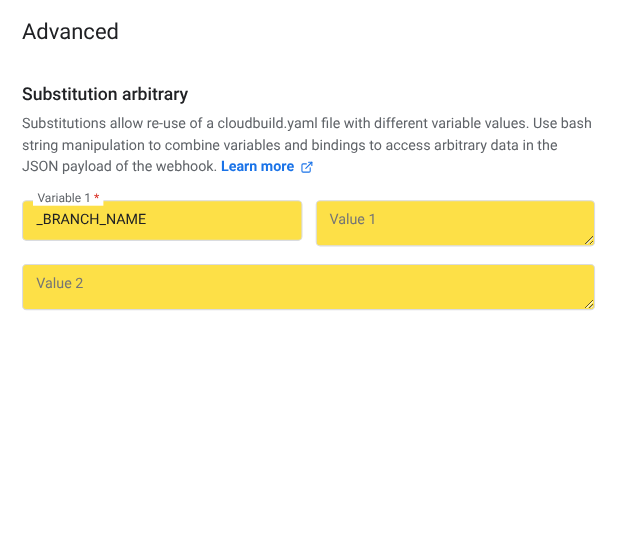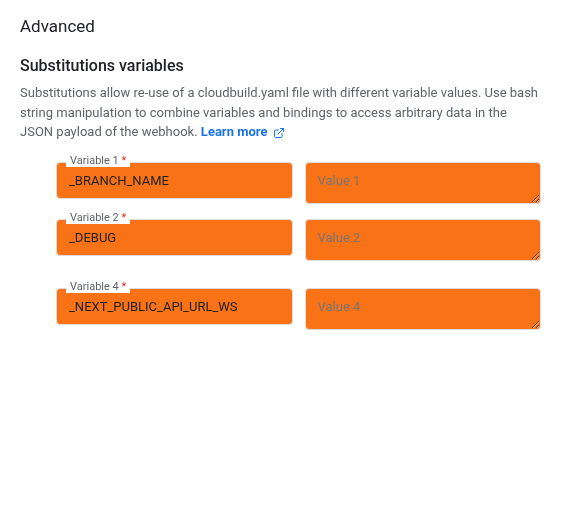--- a/index.html
+++ b/index.html
@@ -12,24 +12,24 @@
       font-family: 'Roboto', Arial, sans-serif;
       font-size: 14px;
       color: #202124;
       background: #fff;
       width: 561px;
       min-height: 508px;
       padding: 16px 20px;
     }
 
     .page-title {
-      font-size: 17px;
+      font-size: 20px;
       font-weight: 400;
       color: #202124;
-      margin-bottom: 20px;
+      margin-bottom: 36px;
     }
 
     .section-title {
       font-size: 16px;
       font-weight: 500;
       color: #202124;
       margin-bottom: 8px;
     }
 
     .description {
@@ -88,69 +88,63 @@
     }
 
     .field-group input,
     .field-group textarea {
       width: 100%;
       border: 1px solid #dadce0;
       border-radius: 4px;
       padding: 10px 12px;
       font-size: 13px;
       color: #202124;
-      background: #f97316;
+      background: #fde047;
       outline: none;
       resize: vertical;
       font-family: inherit;
     }
 
     .field-group textarea {
       height: 42px;
       min-height: 42px;
       resize: vertical;
     }
 
     .variable-name-field {
       flex: 1;
-      margin-left: 36px;
     }
 
     .variable-value-field {
       flex: 1;
       text-decoration: underline;
     }
   </style>
 </head>
 <body>
 
 <h1 class="page-title">Advanced</h1>
 
-<h2 class="section-title">Substitutions variables</h2>
+<h2 class="section-title">Substitution arbitrary</h2>
 
 <p class="description">
   <span>Substitutions allow re-use of a cloudbuild.yaml file with different variable values. Use bash string manipulation to combine variables and bindings to access arbitrary data in the JSON payload of the webhook.</span>
   <a href="#">
     <span>Learn more</span>
     <svg class="external-icon" viewBox="0 0 24 24" fill="none" stroke="#1a73e8" stroke-width="2" stroke-linecap="round" stroke-linejoin="round">
       <path d="M18 13v6a2 2 0 0 1-2 2H5a2 2 0 0 1-2-2V8a2 2 0 0 1 2-2h6"></path>
       <polyline points="15 3 21 3 21 9"></polyline>
       <line x1="10" y1="14" x2="21" y2="3"></line>
     </svg>
   </a>
 </p>
 
 <div class="variables-list" id="variables-list">
 <div class="variable-row">
       <div class="field-group variable-name-field"><label>Variable 1 <span class="required">*</span></label><input type="text" value="_BRANCH_NAME" style=""></div>
       <div class="field-group variable-value-field"><textarea placeholder="Value 1" style=""></textarea></div>
     </div>
     <div class="variable-row">
-      <div class="field-group variable-name-field"><label>Variable 2 <span class="required">*</span></label><input type="text" value="_DEBUG" style=""></div>
       <div class="field-group variable-value-field"><textarea placeholder="Value 2" style=""></textarea></div>
     </div>
     <div class="variable-row">
     </div>
-    <div class="variable-row">
-      <div class="field-group variable-name-field"><label>Variable 4 <span class="required">*</span></label><input type="text" value="_NEXT_PUBLIC_API_URL_WS" style=""></div>
-      <div class="field-group variable-value-field"><textarea placeholder="Value 4" style=""></textarea></div>
-    </div>
   </div>
 
 </body></html>

